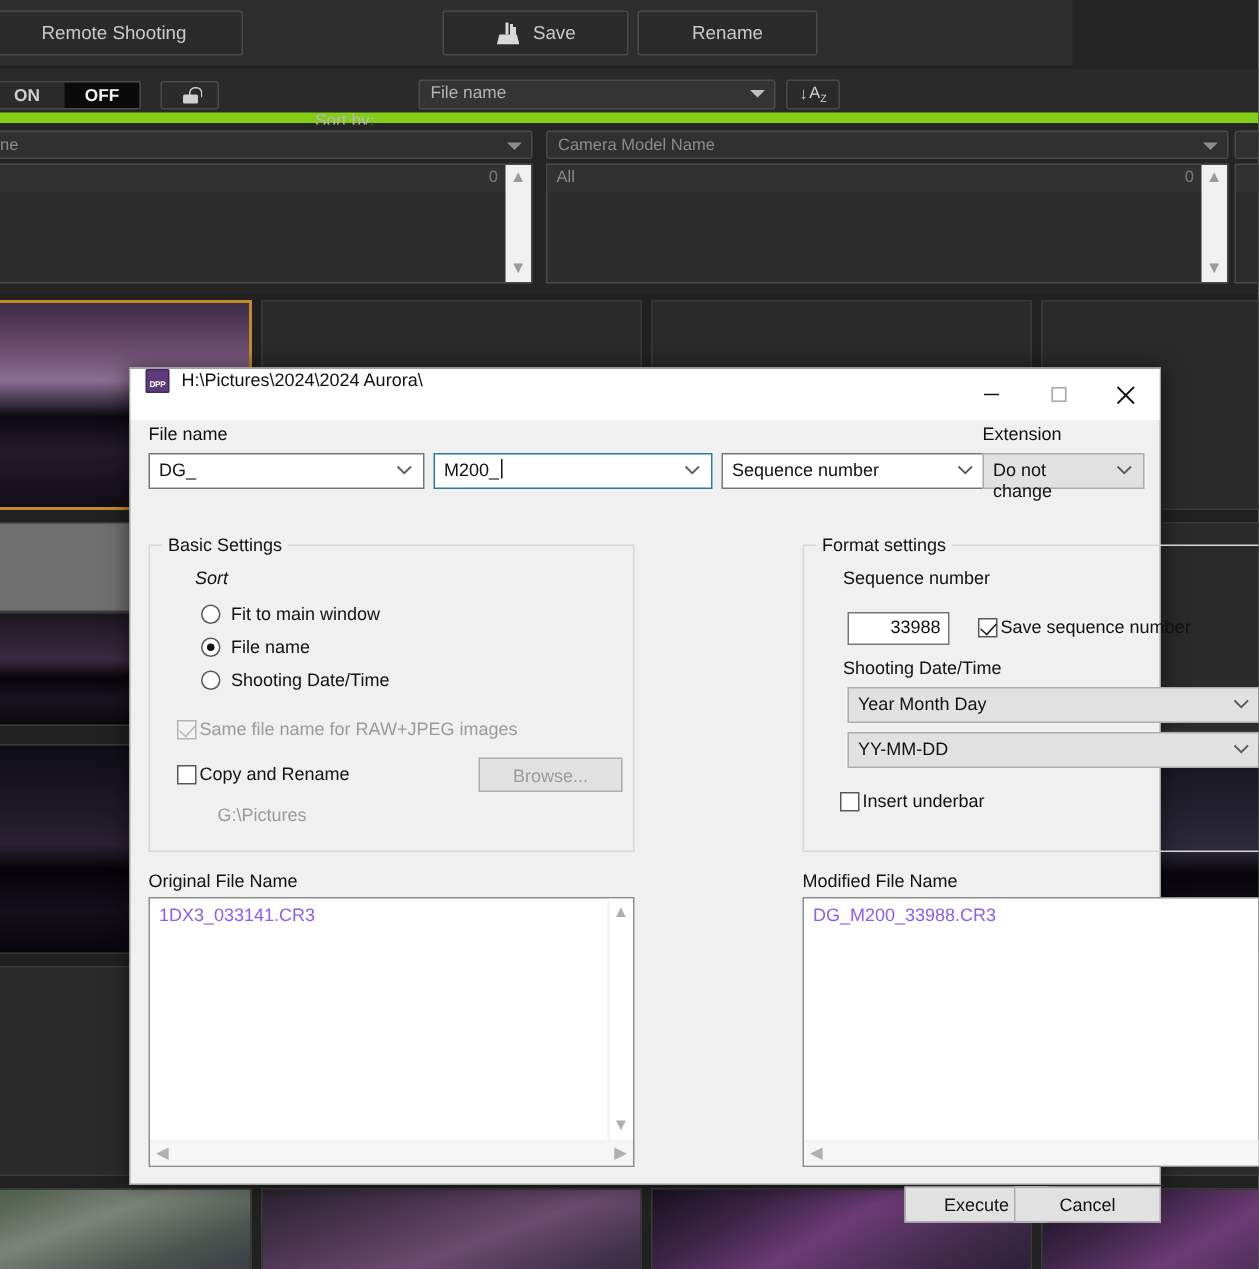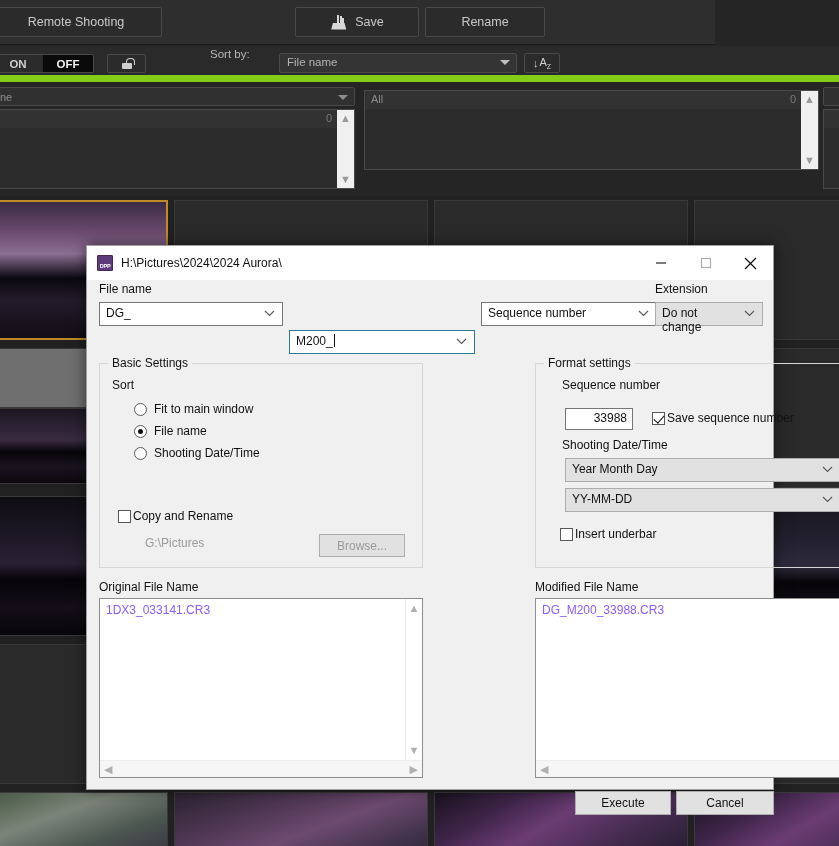--- a/index.html
+++ b/index.html
@@ -50,21 +50,21 @@
   .lockbtn{
     position:absolute; left:107px; top:8px; width:39px; height:19px;
     background:#2b2b2b; border:1px solid #4a4a4a; border-radius:2px;
     display:flex; align-items:center; justify-content:center;
   }
   .lock-ico{ position:relative; width:10px; height:11px; display:block; }
   .lock-ico::before{ content:""; position:absolute; left:0; bottom:0; width:10px;height:6px;
      background:#cfcfcf; border-radius:1px;}
   .lock-ico::after{ content:""; position:absolute; left:4px; top:0; width:7px;height:6px;
      border:1.6px solid #cfcfcf; border-bottom:none; border-radius:4px 4px 0 0;}
-  .sortby-lbl{ position:absolute; left:210px; top:2px; font-size:11.5px; color:#b8b8b8; }
+  .sortby-lbl{ position:absolute; left:210px; top:29px; font-size:11.5px; color:#b8b8b8; }
   .sort-combo{
     position:absolute; left:279px; top:7px; width:238px; height:20px;
     background:#343434; border:1px solid #4c4c4c; border-radius:2px;
     color:#b4b4b4; font-size:11.5px; padding:2px 0 0 7px;
   }
   .sort-combo .cv-arr{ position:absolute; right:6px; top:6px;
     width:0;height:0;border-left:5px solid transparent;border-right:5px solid transparent;
     border-top:5px solid #c0c0c0;}
   .az-btn{ position:absolute; left:524px; top:7px; width:36px; height:20px;
     background:#2b2b2b; border:1px solid #4a4a4a; border-radius:2px;
@@ -124,21 +124,21 @@
   .blankcell{ background:#2a2a2a; }
 
   
   #dialog{
     position:absolute; left:86px; top:245px; width:688px; height:545px;
     background:#f0f0f0; border:1px solid #a0a0a0;
     box-shadow:0 0 14px rgba(0,0,0,.55);
   }
   .dlg-title{
     height:34px; background:#ffffff; position:relative;
-    display:flex; align-items:center;
+    display:flex; align-items:flex-start;
   }
   .dpp-ico{
     width:16px; height:16px; margin-left:10px; background:#5d3a7a;
     border-radius:1px; position:relative; flex:none;
     border:1px solid #45275c;
   }
   .dpp-ico::after{
     content:"DPP"; position:absolute; left:0; right:0; bottom:1px;
     font-size:5.5px; color:#fff; text-align:center; letter-spacing:-.2px;
     font-family:"Liberation Sans", sans-serif; font-weight:bold;
@@ -156,21 +156,21 @@
   .row-filename .lab{ position:absolute; left:0; top:2px; }
   .row-filename .ext-lab{ position:absolute; left:556px; top:2px;text-align:right; }
 
   .combo{
     position:absolute; top:22px; height:24px;
     background:#fff; border:1px solid #767676; font-size:12px; color:#111;
     padding:3px 22px 0 6px;
   }
   .combo .cv{ position:absolute; right:7px; top:7px; }
   .combo.gray{ background:#e1e1e1; border:1px solid #adadad; }
-  .combo.focus{ border:1px solid #2a7c96;margin-top:28px; }
+  .combo.focus{ border:1px solid #2a7c96; }
   #cb-prefix{ left:0; width:184px; }
   #cb-mid{ left:190px; width:186px; }
   #cb-seq{ left:382px; width:176px; }
   #cb-ext{ left:556px; width:108px; }
   .caret{ display:inline-block; width:1px; height:13px; background:#111;
           vertical-align:-2px; margin-left:1px;}
 
   
   .group{ position:absolute; border:1px solid #d6d6d6; }
   .group > .gtitle{
@@ -196,21 +196,21 @@
     border:solid #111; border-width:0 1.6px 1.6px 0; transform:rotate(42deg);
   }
   .ck.dim.on::after{ border-color:#b4b4b4; }
   .cb-row.dim{ color:#9a9a9a; }
 
   .btn{
     position:absolute; font-size:12px; color:#111; background:#e1e1e1;
     border:1px solid #adadad; display:flex; align-items:center; justify-content:center;
   }
   .btn.dis{ color:#9a9a9a; }
-  #btn-browse{ left:219px; top:141px; width:86px; height:23px;margin-top:29px; }
+  #btn-browse{ left:219px; top:141px; width:96px; height:23px; }
   .path-dim{ position:absolute; left:45px; top:172px; font-size:12px; color:#9a9a9a;}
 
   .numbox{
     position:absolute; left:29px; top:44px; width:68px; height:22px;
     background:#fff; border:1px solid #767676; font-size:12px; color:#111;
     text-align:right; padding:2px 5px 0 0;
   }
   .fcombo{
     position:absolute; height:24px; background:#e1e1e1; border:1px solid #adadad;
     font-size:12px; color:#111; padding:3px 22px 0 6px;
@@ -233,21 +233,21 @@
     display:flex; flex-direction:column; justify-content:space-between; align-items:center;
     padding:4px 0;
   }
   .hsb{
     position:absolute; left:0; right:0; bottom:0; height:17px; background:#f6f6f6;
     border-top:1px solid #ededed;
     display:flex; justify-content:space-between; align-items:center; padding:0 4px;
   }
   .sbar{ font-style:normal; color:#b0b0b0; font-size:11px; line-height:1; }
 
-  #btn-execute{ left:488px; top:511px; width:96px; height:24px; }
+  #btn-execute{ left:516px; top:511px; width:96px; height:24px; }
   #btn-cancel{ left:589px; top:511px; width:98px; height:24px; }
   .dlg-btn{
     position:absolute; font-size:12px; color:#111; background:#e1e1e1;
     border:1px solid #adadad; display:flex; align-items:center; justify-content:center;
   }
 </style>
 </head>
 <body>
 
 <div id="app-bg">
@@ -295,20 +295,24 @@
           <span></span>
           <span class="cnt">0</span>
         </div>
         <div class="fscroll">
           <i>▲</i>
           <i>▼</i>
         </div>
       </div>
     </div>
     <div class="fpane" id="fp2">
+      <div class="fhead">
+        <span>Camera Model Name</span>
+        <span class="cv-arr"></span>
+      </div>
       <div class="flist">
         <div class="row0">
           <span>All</span>
           <span class="cnt">0</span>
         </div>
         <div class="fscroll">
           <i>▲</i>
           <i>▼</i>
         </div>
       </div>
@@ -409,35 +413,39 @@
         <span>Do not change</span>
         <svg class="cv" width="11" height="7">
             <polyline points="1,1 5.5,5.5 10,1" fill="none" stroke="#5a5a5a" stroke-width="1.2"></polyline>
           </svg>
       </div>
     </div>
 
     <div class="group" id="grp-basic">
       <div class="gtitle">Basic Settings</div>
 
-      <div class="sub-lbl" style="left:12px; top:14px;">Sort</div>
+      <div class="sub-lbl" style="left:30px; top:14px;font-style:italic;">Sort</div>
 
       <div class="radio-row" style="left:34px; top:38px;">
         <span class="rd"></span>
         <span>Fit to main window</span>
       </div>
       <div class="radio-row" style="left:34px; top:60px;">
         <span class="rd on"></span>
         <span>File name</span>
       </div>
       <div class="radio-row" style="left:34px; top:82px;">
         <span class="rd"></span>
         <span>Shooting Date/Time</span>
       </div>
 
+      <div class="cb-row dim" style="left:18px; top:115px;">
+        <span class="ck dim on"></span>
+        <span>Same file name for RAW+JPEG images</span>
+      </div>
 
       <div class="cb-row" style="left:18px; top:145px;">
         <span class="ck"></span>
         <span>Copy and Rename</span>
       </div>
 
       <div class="btn dis" id="btn-browse">
         <span>Browse...</span>
       </div>
 

